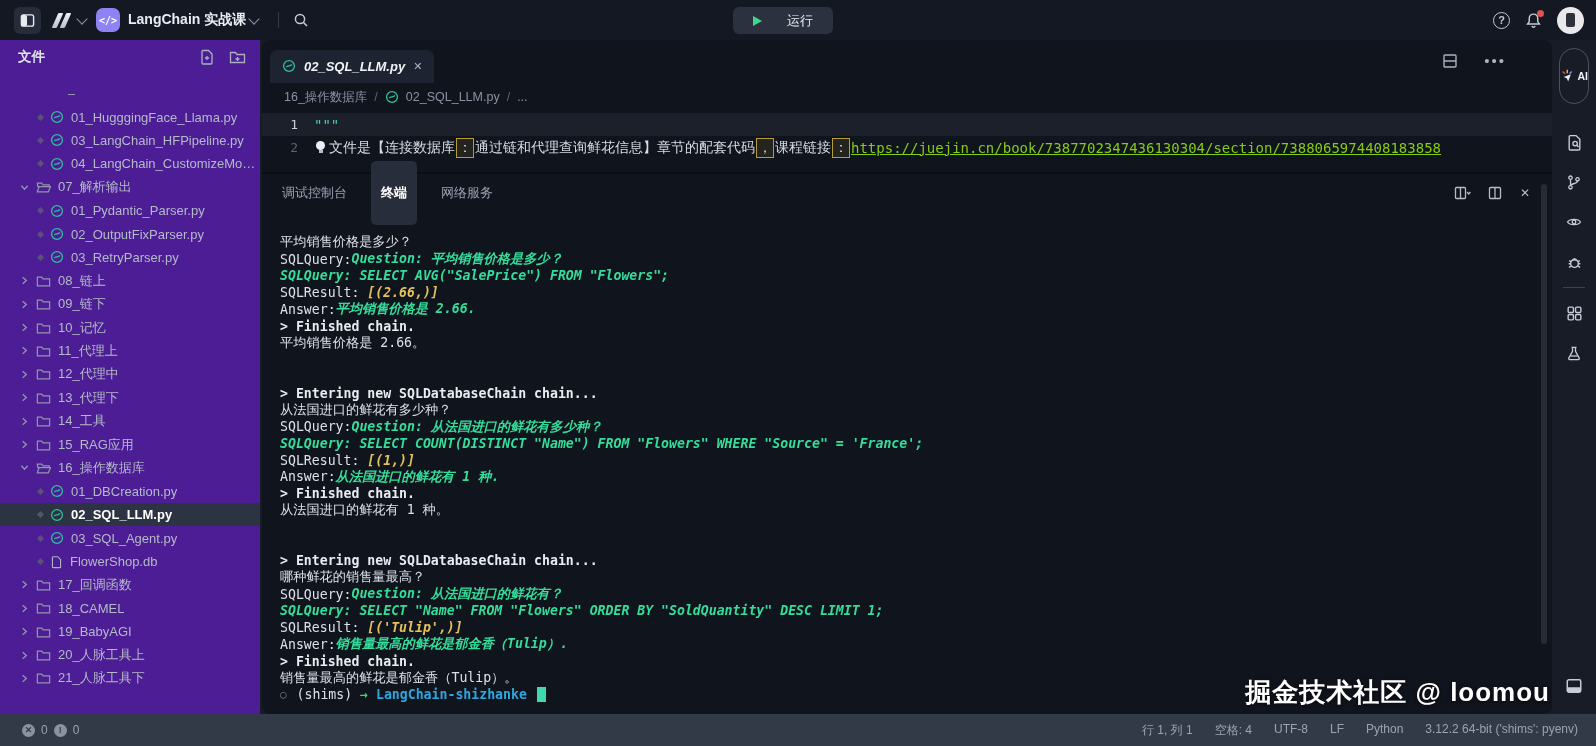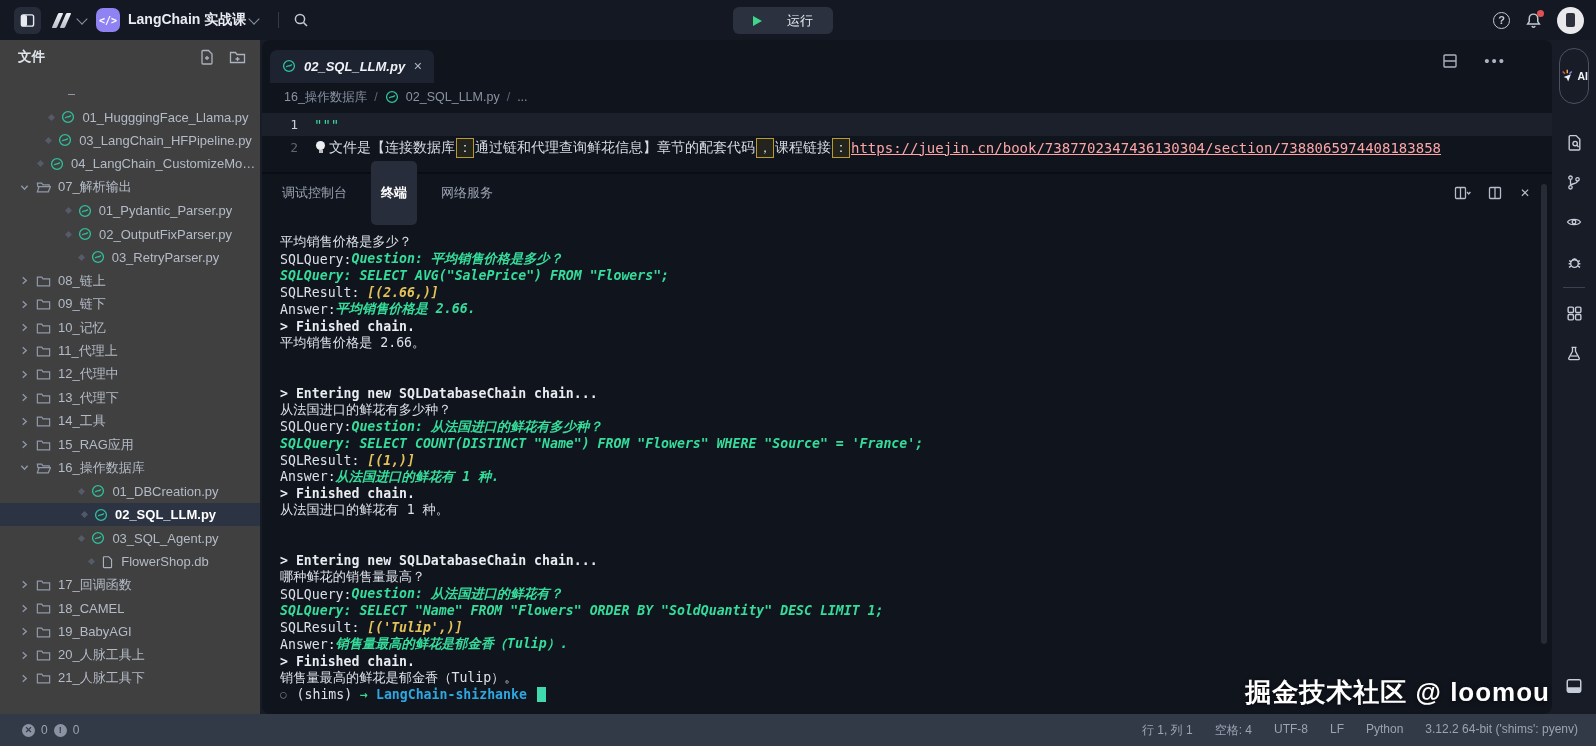--- a/index.html
+++ b/index.html
@@ -30,29 +30,29 @@
   .tb-right { position:absolute; right:12px; top:0; height:40px; display:flex; align-items:center; gap:15px; }
   .help-ic { width:17px; height:17px; border:1.5px solid #c3c9d4; border-radius:50%; color:#c3c9d4;
              font-size:11px; font-weight:bold; display:flex; align-items:center; justify-content:center; }
   .bell-wrap { position:relative; }
   .bell-dot { position:absolute; top:-2px; right:-2px; width:7px; height:7px; border-radius:50%; background:#e05252; }
   .avatar { width:27px; height:27px; border-radius:50%; background:#e9e9ec; display:flex;
             align-items:center; justify-content:center; }
   .avatar .fig { width:9px; height:14px; background:#2c313c; border-radius:2px; }
 
   
-  .sidebar { position:absolute; left:0; top:40px; width:260px; bottom:32px; background:#404040; }
+  .sidebar { position:absolute; left:0; top:40px; width:260px; bottom:32px; background:#4c1d95; }
   .sb-head { height:34px; display:flex; align-items:center; padding:0 14px 0 18px; }
   .sb-title { font-size:13.5px; color:#dfe3ea; font-weight:bold; flex:1; }
   .sb-actions { display:flex; gap:14px; }
   .tree { position:absolute; top:42px; left:0; right:0; bottom:0; overflow:hidden; }
   .tree-row { height:23.4px; display:flex; align-items:center; font-size:13px; color:#b3bbc7;
               cursor:pointer; white-space:nowrap; }
   .tree-row.folder { padding-left:20px; gap:7px; }
-  .tree-row.file { padding-left:38px; gap:7px;justify-content:center; }
+  .tree-row.file { padding-left:38px; gap:7px; }
   .tree-row.partial { padding-left:68px; color:#9aa2b2; }
   .tree-row.selected { background:#2c3342; color:#fff; font-weight:bold; }
   .bullet { width:5px; height:5px; background:#5a6273; transform:rotate(45deg); flex:none; opacity:.8; }
   .t-label { overflow:hidden; text-overflow:ellipsis; }
 
   
   .main { position:absolute; left:262px; top:40px; right:44px; bottom:32px; background:#10141d;
           border-radius:8px; overflow:hidden; }
   .tabbar { height:44px; display:flex; align-items:center; padding:8px 10px 0 8px; position:relative; }
   .tab { height:33px; background:#1d2330; border-radius:7px 7px 0 0; display:flex; align-items:center;
@@ -66,21 +66,21 @@
   .crumb-sep { color:#5d6575; }
 
   .code { height:62px; font-family:"DejaVu Sans Mono",monospace; font-size:14px; padding-top:3px; }
   .code-line { height:23px; display:flex; align-items:center; }
   .code-line.cur { background:#1b202b; }
   .gutter { width:52px; text-align:right; padding-right:16px; color:#5d6573; font-size:13px; flex:none; }
   .code-line.cur .gutter { color:#c9cfd9; }
   .seg-str { color:#3fd9a0; }
   .seg-p { color:#d7dce3; }
   .seg-box { color:#d7dce3; border:1px solid #b99b2e; background:rgba(185,155,46,.12); padding:0 1px; margin:0 1px; }
-  .seg-link { color:#fca5a5; text-decoration:underline; }
+  .seg-link { color:#84cc16; text-decoration:underline; }
   .bulb { width:13px; height:13px; margin-right:2px; flex:none; position:relative; }
   .bulb::before { content:""; position:absolute; left:2px; top:0; width:9px; height:9px;
                   border-radius:50%; background:#eceef1; }
   .bulb::after { content:""; position:absolute; left:4.5px; top:9px; width:4px; height:3px; background:#b9bec8; }
 
   
   .panel { position:absolute; top:132px; left:0; right:0; bottom:0; border-top:2px solid #0a0d14; }
   .panel-tabs { height:38px; display:flex; align-items:center; gap:24px; padding-left:20px; position:relative; }
   .ptab { font-size:13px; color:#99a1b1; cursor:pointer; }
   .ptab.active { background:#272d3a; color:#fff; font-weight:bold; padding:23px 10px; border-radius:5px; }

